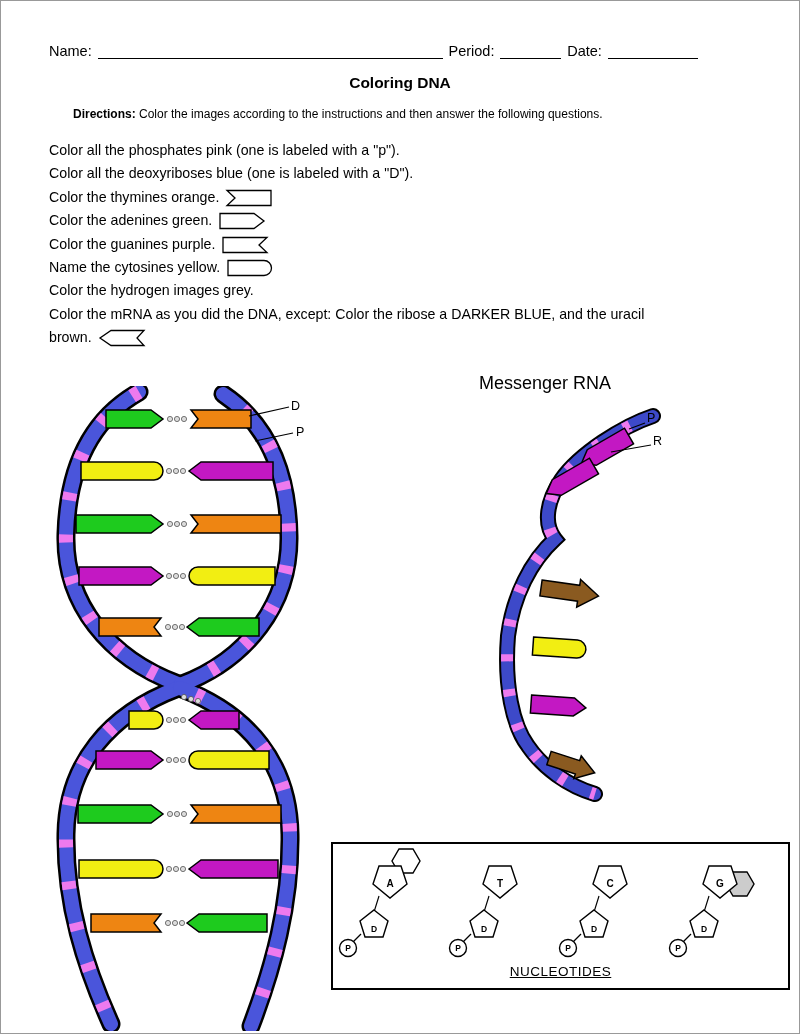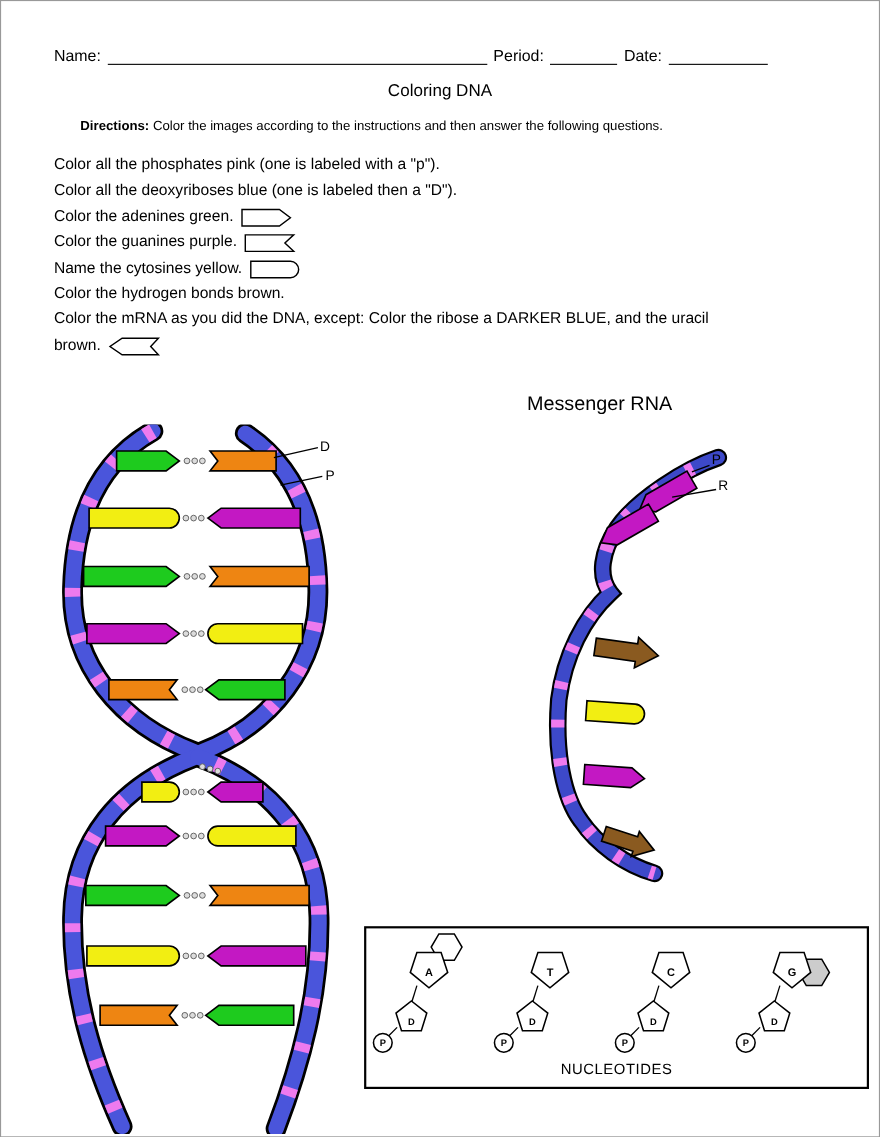--- a/index.html
+++ b/index.html
@@ -4,41 +4,41 @@
 <style>
   html,body{margin:0;padding:0;background:#fff;}
   .page{position:relative;width:800px;height:1034px;background:#fff;border:1px solid #999;
         box-sizing:border-box;font-family:"Liberation Sans",sans-serif;color:#000;overflow:hidden;}
   .header-row{position:absolute;left:48px;top:42px;right:95px;display:flex;align-items:flex-end;font-size:14.5px;}
   .hlabel{white-space:nowrap;}
   .blank{border-bottom:1px solid #000;height:15px;margin:0 6px;}
   .blank-name{width:352px;}
   .blank-period{width:62px;}
   .blank-date{width:92px;}
-  .title{position:absolute;left:0;top:73px;width:100%;text-align:center;font-weight:normal;font-size:15.5px;}
+  .title{position:absolute;left:0;top:73px;width:100%;text-align:center;font-weight:bold;font-size:15.5px;}
   .directions{position:absolute;left:48px;top:106px;right:40px;font-size:12px;margin-left:24px;}
   .bold{font-weight:bold;}
   .instructions{position:absolute;left:48px;top:141px;}
   .instr-row{height:23.4px;display:flex;font-size:14.2px;}
   .legend-icon{margin-left:6px;}
   .legend-icon polygon,.legend-icon path{fill:#fff;stroke:#000;stroke-width:1.3;}
   .fig-label{position:absolute;font-size:12.5px;}
-  .mrna-title{position:absolute;left:478px;top:356px;font-size:18px;}
+  .mrna-title{position:absolute;left:478px;top:372px;font-size:18px;}
   .dna-svg{position:absolute;left:50px;top:385px;}
   .mrna-svg{position:absolute;left:460px;top:395px;}
   .strand-outline{fill:none;stroke:#000;stroke-width:19;stroke-linecap:round;}
   .strand-blue{fill:none;stroke:#4A55DB;stroke-width:14;stroke-linecap:round;}
   .strand-pink{fill:none;stroke:#EE7AEE;stroke-width:14;stroke-dasharray:8 34;}
   .mrna-svg .strand-blue{stroke:#3D49C9;stroke-width:12;}
   .mrna-svg .strand-pink{stroke-width:12;stroke-dasharray:7 28;}
   .base{stroke:#000;stroke-width:1.5;}
   .hdot{stroke:#555;stroke-width:0.8;}
   .leader{stroke:#000;stroke-width:1.2;}
   .nuc-box{position:absolute;left:330px;top:841px;width:459px;height:148px;border:2px solid #000;box-sizing:border-box;}
-  .nuc-label{position:absolute;bottom:9px;left:0;width:100%;text-align:center;font-size:13.5px;letter-spacing:0.5px;}
+  .nuc-label{position:absolute;bottom:9px;left:0;width:100%;text-align:center;font-size:13.5px;letter-spacing:0.5px;text-decoration:underline;}
   .nuc-shape{fill:#fff;stroke:#000;stroke-width:1.4;}
   .nuc-hex-grey{fill:#cccccc;stroke:#000;stroke-width:1.4;}
   .nuc-line{stroke:#000;stroke-width:1.2;}
   .nuc-text{font-family:"Liberation Sans",sans-serif;font-size:10px;font-weight:bold;text-anchor:middle;fill:#000;}
   .nuc-text-sm{font-size:8.5px;}
 </style>
 </head>
 <body>
 
 <div class="page">
@@ -56,42 +56,48 @@
 
   <div class="directions">
     <span class="bold">Directions:</span><span> Color the images according to the instructions and then answer the following questions.</span>
   </div>
 
   <div class="instructions">
     <div class="instr-row">
       <span>Color all the phosphates pink (one is labeled with a "p").</span>
     </div>
     <div class="instr-row">
-      <span>Color all the deoxyriboses blue (one is labeled then a "D").</span>
+      <span>Color all the deoxyriboses blue (one is labeled with a "D").</span>
+    </div>
+    <div class="instr-row">
+      <span>Color the thymines orange.</span>
+      <svg class="legend-icon" width="48" height="18" viewBox="0 0 48 18">
+        <polygon points="2,1.5 46,1.5 46,16.5 2,16.5 10,9"></polygon>
+      </svg>
     </div>
     <div class="instr-row">
       <span>Color the adenines green.</span>
       <svg class="legend-icon" width="48" height="18" viewBox="0 0 48 18">
         <polygon points="2,1.5 36,1.5 46,9 36,16.5 2,16.5"></polygon>
       </svg>
     </div>
     <div class="instr-row">
       <span>Color the guanines purple.</span>
       <svg class="legend-icon" width="48" height="18" viewBox="0 0 48 18">
         <polygon points="2,1.5 46,1.5 38,9 46,16.5 2,16.5"></polygon>
       </svg>
     </div>
     <div class="instr-row">
       <span>Name the cytosines yellow.</span>
       <svg class="legend-icon" width="48" height="18" viewBox="0 0 48 18">
         <path d="M2,1.5 H38 A7.5,7.5 0 0 1 38,16.5 H2 Z"></path>
       </svg>
     </div>
     <div class="instr-row">
-      <span>Color the hydrogen bonds brown.</span>
+      <span>Color the hydrogen images grey.</span>
     </div>
     <div class="instr-row">
       <span>Color the mRNA as you did the DNA, except:  Color the ribose a DARKER BLUE, and the uracil</span>
     </div>
     <div class="instr-row">
       <span>brown.</span>
       <svg class="legend-icon" width="48" height="18" viewBox="0 0 48 18">
         <polygon points="13,1.5 46,1.5 39,9 46,16.5 13,16.5 2,9"></polygon>
       </svg>
     </div>

